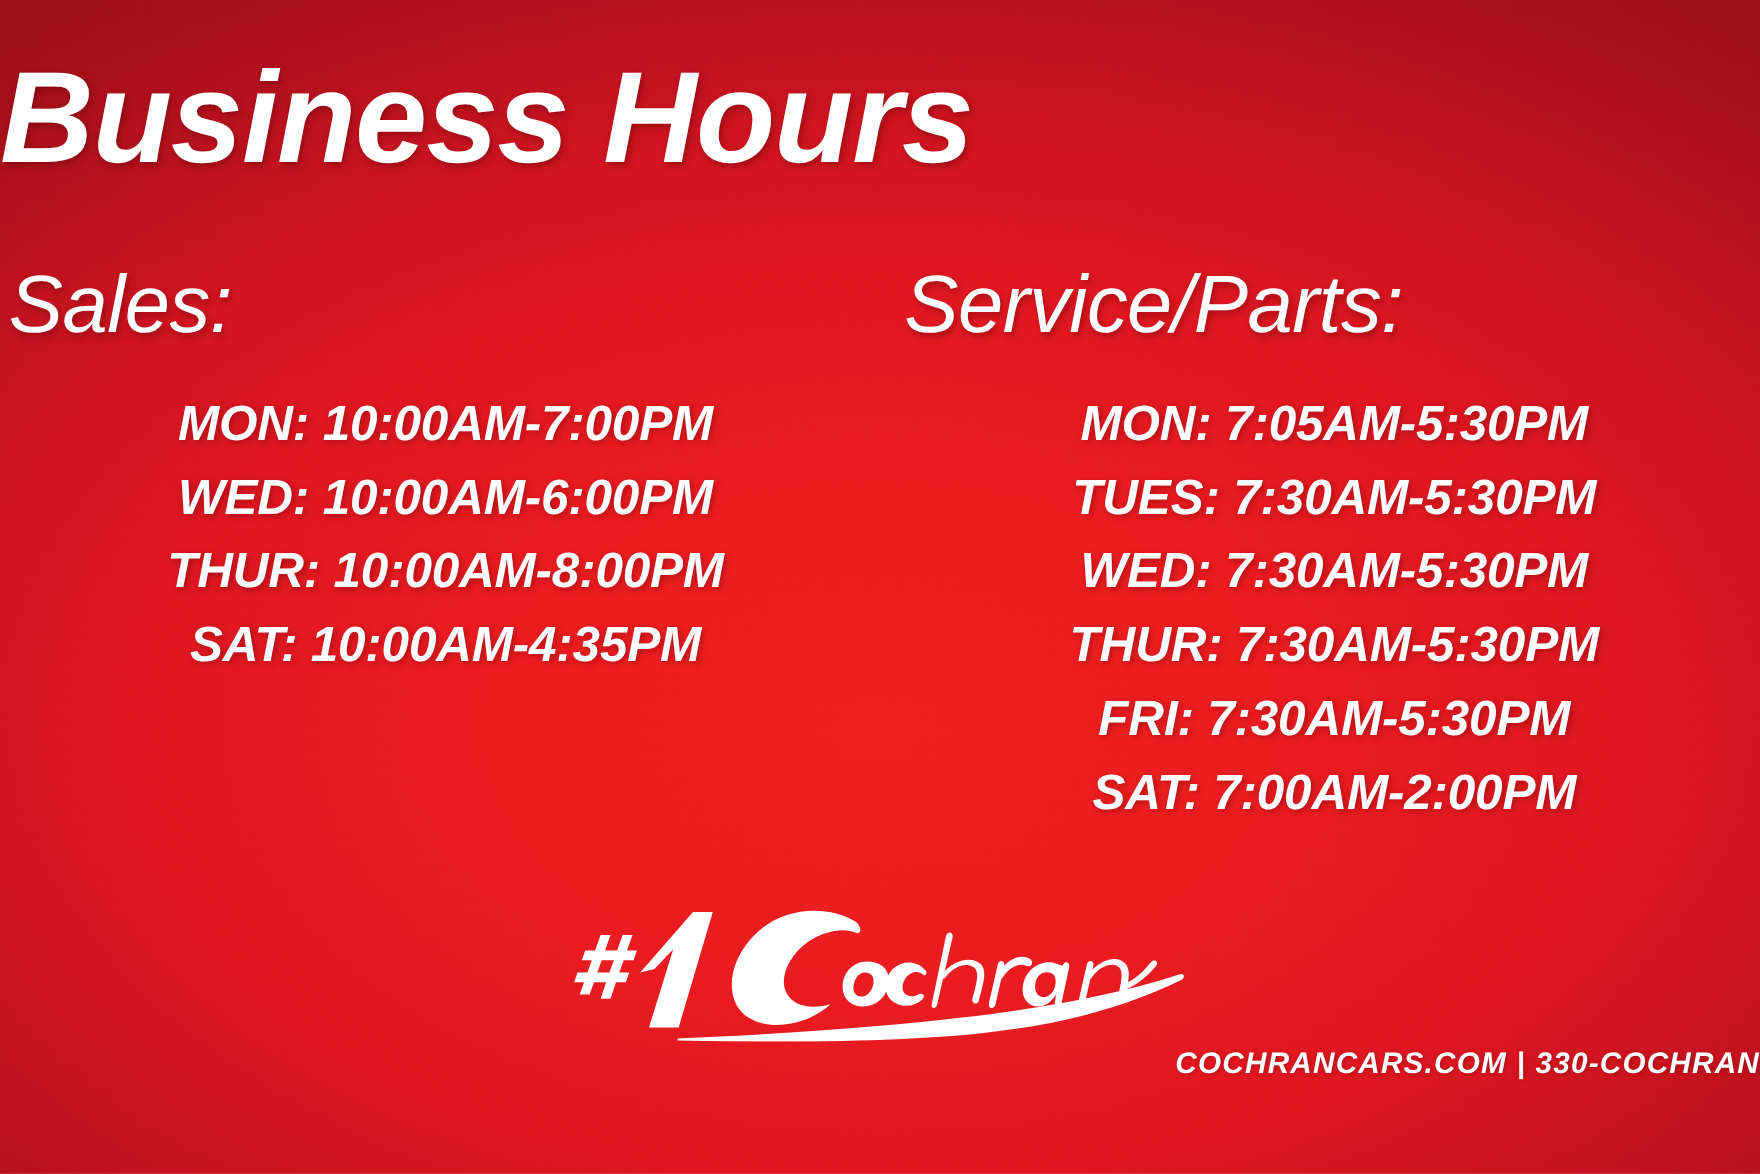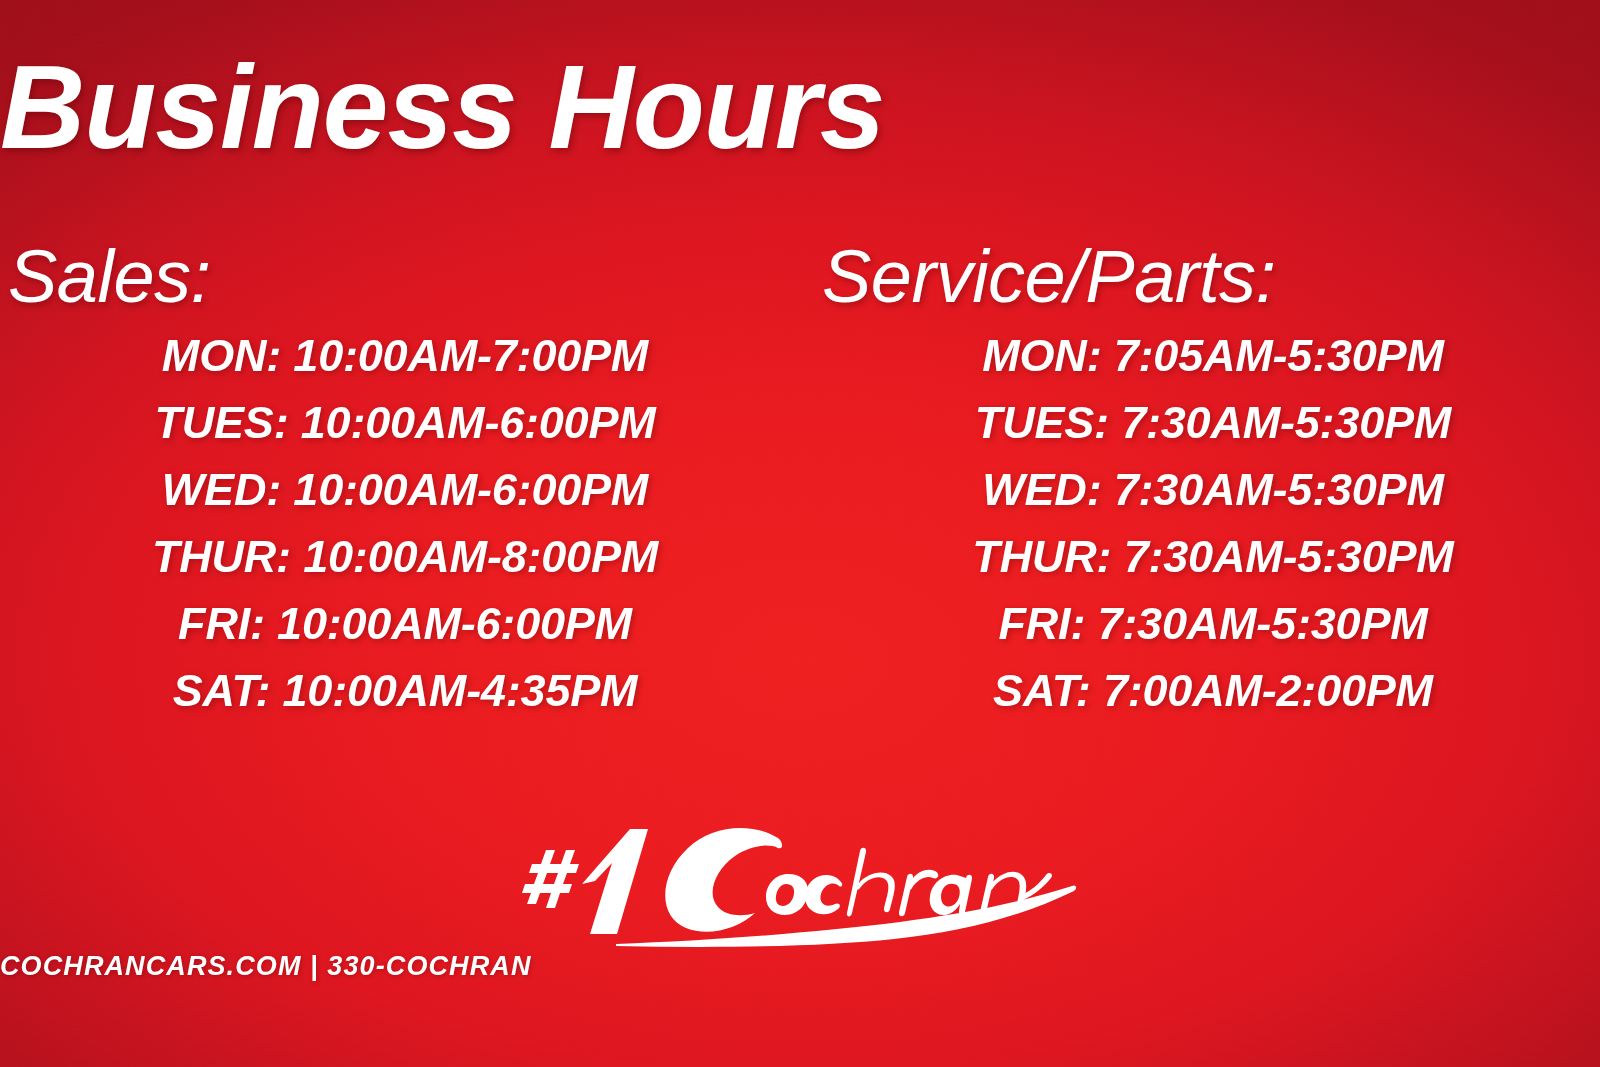--- a/index.html
+++ b/index.html
@@ -72,42 +72,42 @@
     font-weight:500;
     font-style:italic;
     letter-spacing:-0.5px;
     line-height:1.0;
     text-shadow: 2px 3px 6px rgba(90,0,5,.40);
     white-space:nowrap;
   }
   .col-sales .col-heading   { padding-left:8px; }
   .col-service .col-heading { padding-left:22px; }
 
-  .rows { margin-top:19px; }
+  .rows { margin-top:48px; }
   .row {
     text-align:center;
     color:#ffffff;
     font-size:45px;
     font-weight:bold;
     font-style:italic;
     line-height:1.0;
     height:67px;
     letter-spacing:-0.2px;
     text-shadow: 2px 2px 6px rgba(90,0,5,.38);
     white-space:nowrap;
   }
   .col-sales .row   { padding-left:10px; }
   .col-service .row { padding-left:26px; }
 
   
   .logo-block {
     position:absolute;
     left:0; width:100%;
     top:812px;
-    text-align:left;
+    text-align:right;
   }
   .logo-mark { display:block; margin:0 auto; }
   .footer-line {
     margin-top:4px;
     color:#ffffff;
     font-size:27px;
     font-weight:bold;
     font-style:italic;
     letter-spacing:1.1px;
     white-space:nowrap;
@@ -124,24 +124,22 @@
 <div id="content">
 
   <div class="title">Business Hours</div>
 
   <div class="columns">
 
     <div class="col col-sales">
       <div class="col-heading">Sales:</div>
       <div class="rows">
         <div class="row">MON: 10:00AM-7:00PM</div>
-        <div class="row">TUES: 10:00AM-6:00PM</div>
         <div class="row">WED: 10:00AM-6:00PM</div>
         <div class="row">THUR: 10:00AM-8:00PM</div>
-        <div class="row">FRI: 10:00AM-6:00PM</div>
         <div class="row">SAT: 10:00AM-4:35PM</div>
       </div>
     </div>
 
     <div class="col col-service">
       <div class="col-heading">Service/Parts:</div>
       <div class="rows">
         <div class="row">MON: 7:05AM-5:30PM</div>
         <div class="row">TUES: 7:30AM-5:30PM</div>
         <div class="row">WED: 7:30AM-5:30PM</div>

